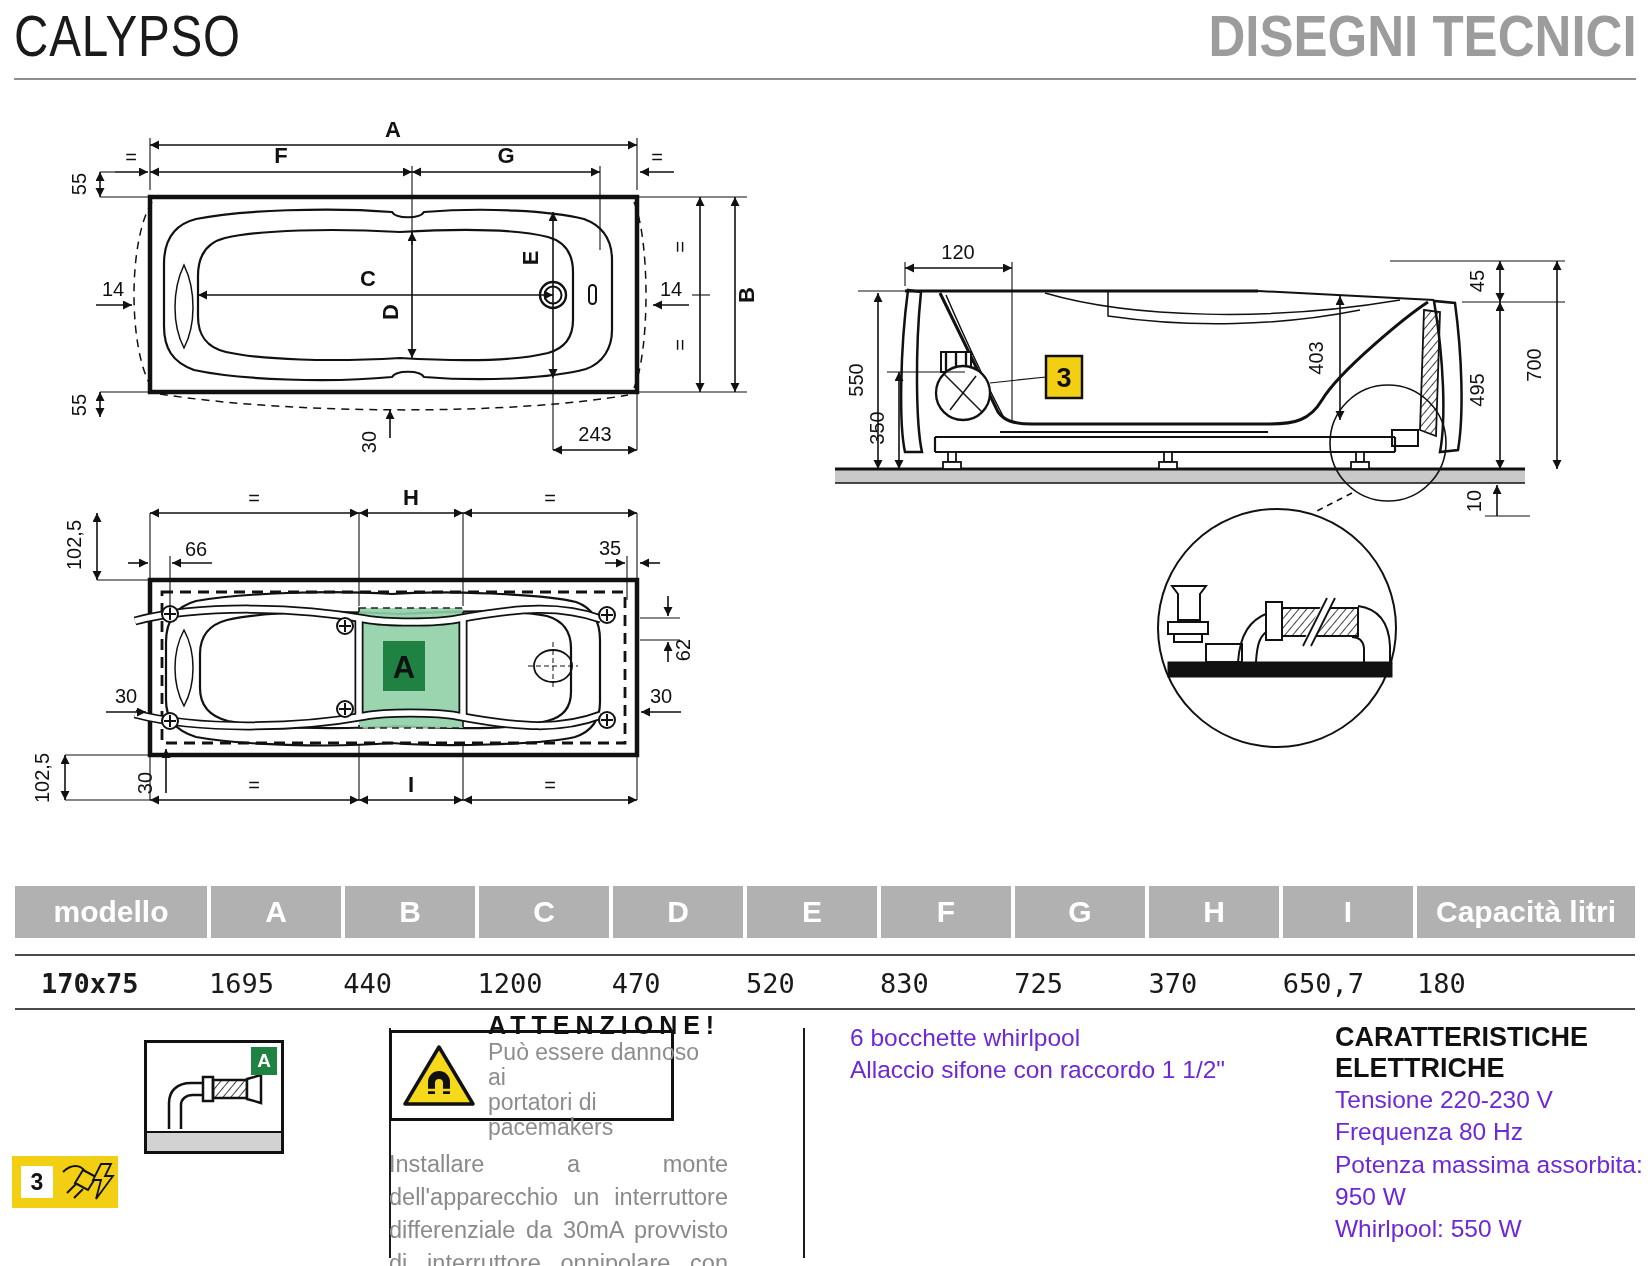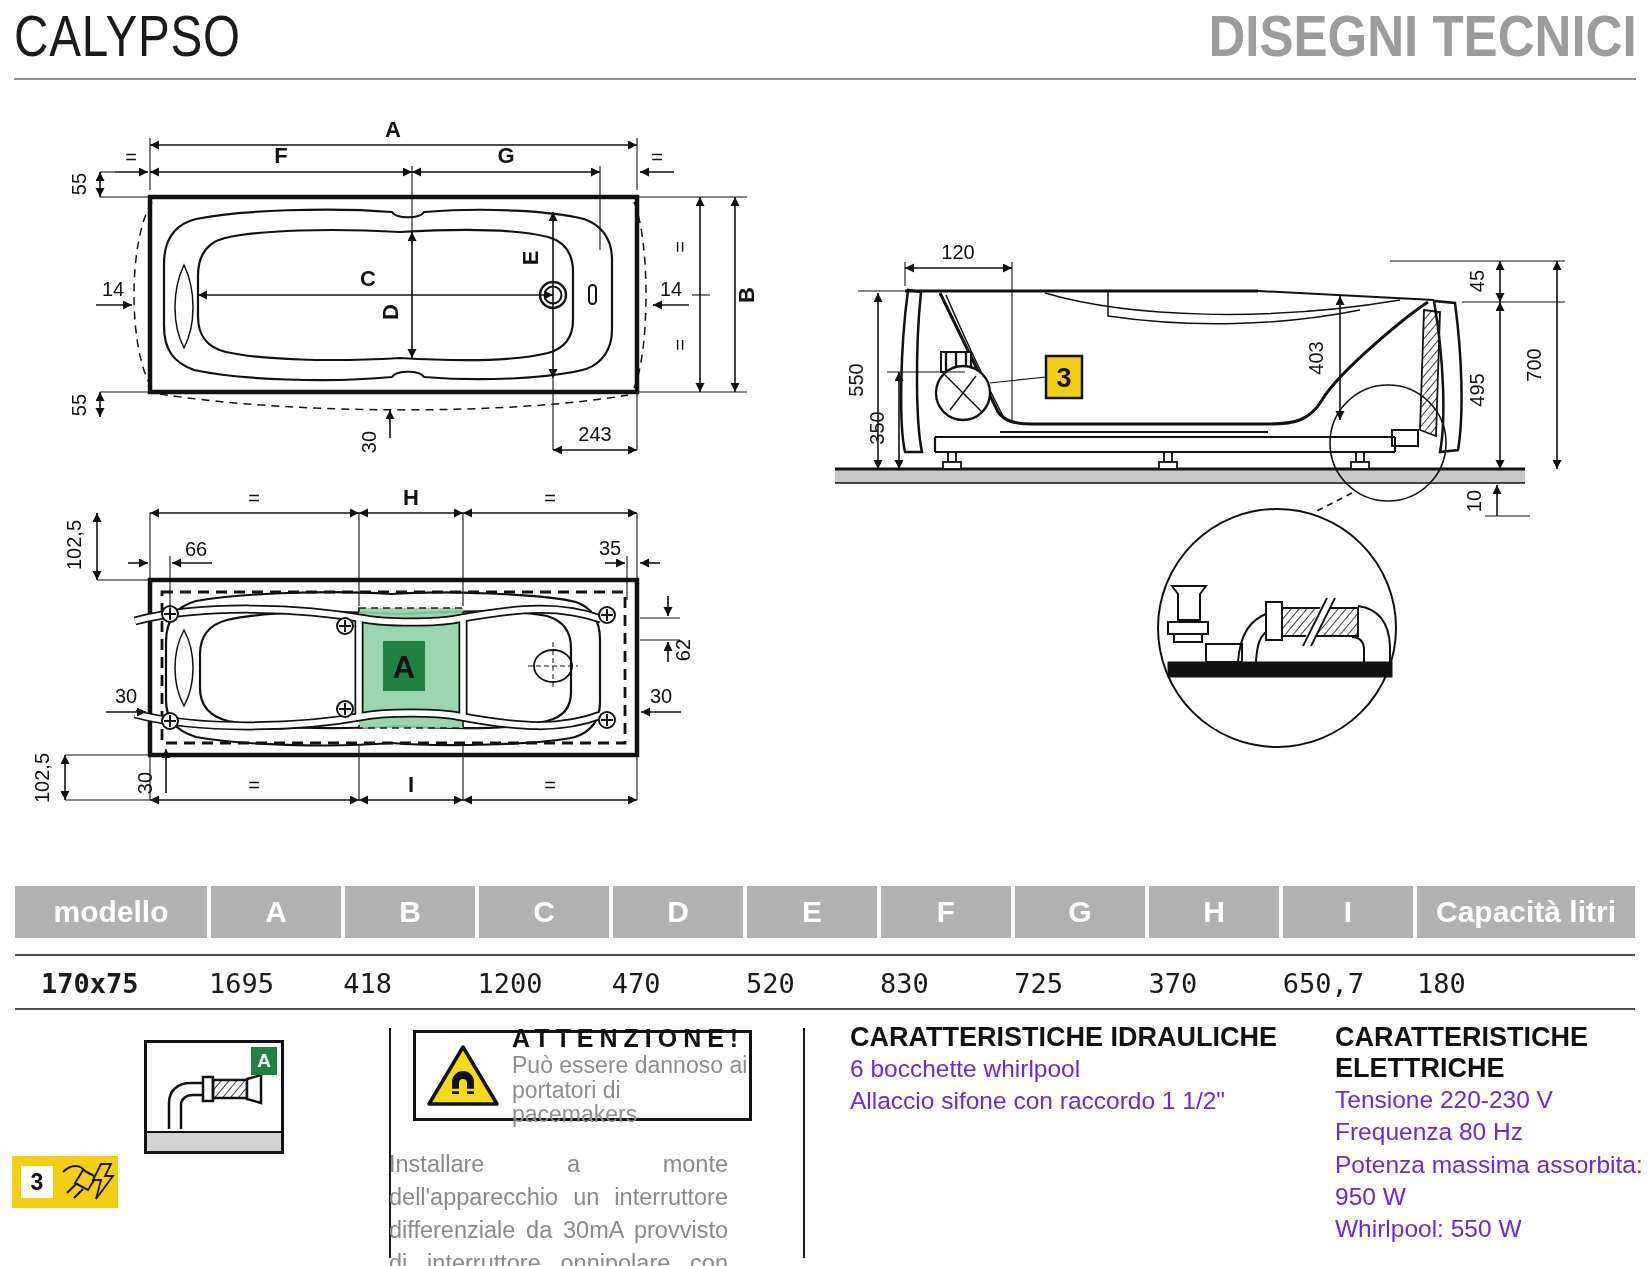--- a/index.html
+++ b/index.html
@@ -33,22 +33,22 @@
   
   .vdiv{width:0;border-left:2px solid #1a1a1a;}
   #abox{left:144px;top:1040px;width:134px;height:108px;border:3px solid #111;background:#fff;}
   #abox .badge{position:absolute;right:4px;top:4px;width:26px;height:28px;background:#1f8243;
         color:#fff;font-weight:bold;font-size:19px;display:flex;align-items:center;justify-content:center;}
   #abox .floorband{position:absolute;left:0;bottom:0;width:100%;height:20px;background:#d2d2d2;
         border-top:2.5px solid #111;box-sizing:border-box;}
   #legend3{left:12px;top:1156px;width:106px;height:52px;background:#f2cf13;display:flex;align-items:center;}
   #legend3 .numbox{width:32px;height:32px;background:#fff;margin-left:9px;color:#111;
         font-weight:bold;font-size:23px;display:flex;align-items:center;justify-content:center;}
-  #attbox{left:389px;top:1030px;width:339px;height:91px;border:3px solid #111;background:#fff;
-          display:flex;align-items:center;box-sizing:border-box;margin-left:24px;}
+  #attbox{left:389px;top:1030px;width:285px;height:91px;border:3px solid #111;background:#fff;
+          display:flex;align-items:center;box-sizing:border-box;}
   #atttext{margin-left:10px;}
   #atttitle{font-size:25px;font-weight:bold;letter-spacing:6px;color:#111;}
   .grayline{font-size:23px;color:#8d8d8d;line-height:1.08;}
   #note{left:389px;top:1148px;width:339px;font-size:23.5px;color:#8a8a8a;line-height:1.4;
         text-align:justify;}
   .sect-title{font-size:27px;font-weight:bold;color:#111;}
   .sect-item{font-size:24.5px;color:#6d28d9;line-height:1.32;}
   #hydra{left:850px;top:1022px;}
   #elec{left:1335px;top:1022px;}
 </style>
@@ -334,21 +334,21 @@
     <div class="hcell">F</div>
     <div class="hcell">G</div>
     <div class="hcell">H</div>
     <div class="hcell">I</div>
     <div class="hcell">Capacità litri</div>
   </div>
   <div class="abs rule" style="top:954px"></div>
   <div class="abs tblrow">
     <div class="mcell">170x75</div>
     <div class="vcell">1695</div>
-    <div class="vcell">418</div>
+    <div class="vcell">440</div>
     <div class="vcell">1200</div>
     <div class="vcell">470</div>
     <div class="vcell">520</div>
     <div class="vcell">830</div>
     <div class="vcell">725</div>
     <div class="vcell">370</div>
     <div class="vcell">650,7</div>
     <div class="vcell">180</div>
   </div>
   <div class="abs rule" style="top:1008px"></div>
@@ -393,21 +393,20 @@
     <div id="atttext">
       <div id="atttitle">ATTENZIONE!</div>
       <div class="grayline">Può essere dannoso ai</div>
       <div class="grayline">portatori di pacemakers</div>
     </div>
   </div>
 
   <div class="abs" id="note">Installare a monte dell'apparecchio un interruttore differenziale da 30mA provvisto di interruttore onnipolare con apertura minima dei contatti ≥ 3 mm.</div>
 
   <div class="abs" id="hydra">
-    <div class="sect-title">CARATTERISTICHE IDRAULICHE</div>
     <div class="sect-item">6 bocchette whirlpool</div>
     <div class="sect-item">Allaccio sifone con raccordo 1 1/2"</div>
   </div>
 
   <div class="abs" id="elec">
     <div class="sect-title">CARATTERISTICHE ELETTRICHE</div>
     <div class="sect-item">Tensione 220-230 V</div>
     <div class="sect-item">Frequenza 80 Hz</div>
     <div class="sect-item">Potenza massima assorbita: 950 W</div>
     <div class="sect-item">Whirlpool: 550 W</div>

